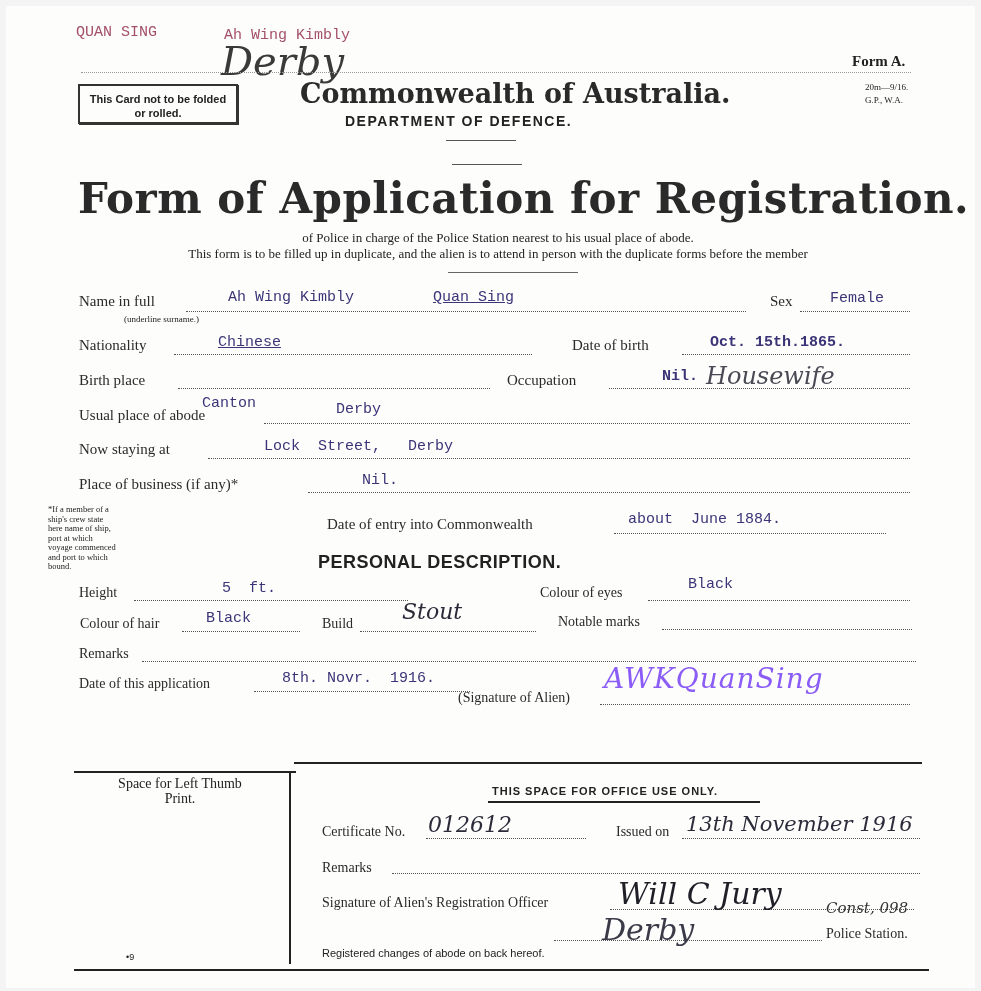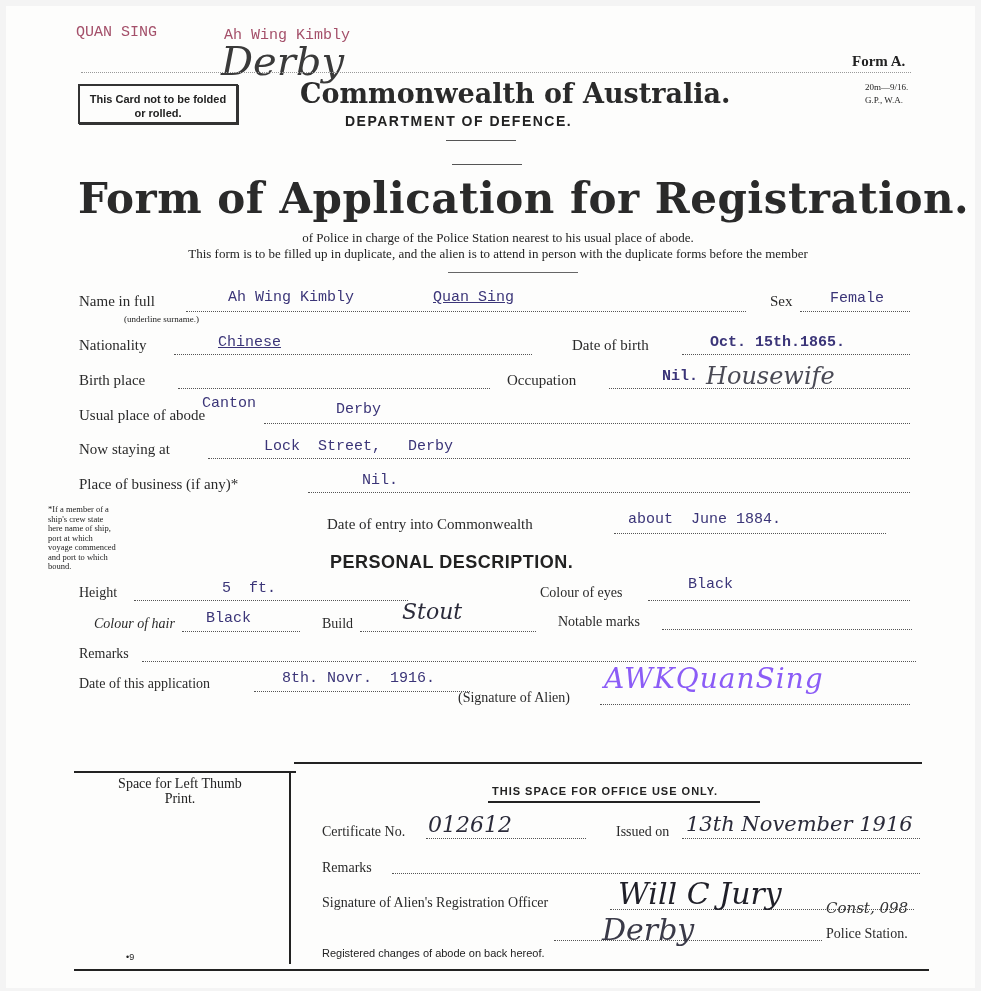--- a/index.html
+++ b/index.html
@@ -100,30 +100,30 @@
     <div>port at which</div>
     <div>voyage commenced</div>
     <div>and port to which</div>
     <div>bound.</div>
   </div>
 
   <span class="abs label" style="left:321px;top:510px;">Date of entry into Commonwealth</span>
   <div class="dots" style="left:608px;top:527px;width:272px;"></div>
   <span class="abs typed" style="left:622px;top:505px;white-space:pre;">about  June 1884.</span>
 
-  <span class="abs sans" style="left:312px;top:546px;font-size:18px;font-weight:bold;letter-spacing:0.5px;margin-left:12px;">PERSONAL DESCRIPTION.</span>
+  <span class="abs sans" style="left:312px;top:546px;font-size:18px;font-weight:bold;letter-spacing:0.5px;">PERSONAL DESCRIPTION.</span>
 
   <span class="abs label" style="left:73px;top:579px;font-size:14px;">Height</span>
   <div class="dots" style="left:128px;top:594px;width:274px;"></div>
   <span class="abs typed" style="left:216px;top:574px;white-space:pre;">5  ft.</span>
   <span class="abs label" style="left:534px;top:579px;font-size:14px;">Colour of eyes</span>
   <div class="dots" style="left:642px;top:594px;width:262px;"></div>
   <span class="abs typed" style="left:682px;top:570px;">Black</span>
 
-  <span class="abs label" style="left:88px;top:610px;font-size:14px;font-style:italic;">Colour of hair</span>
+  <span class="abs label" style="left:74px;top:610px;font-size:14px;">Colour of hair</span>
   <div class="dots" style="left:176px;top:625px;width:118px;"></div>
   <span class="abs typed" style="left:200px;top:604px;">Black</span>
   <span class="abs label" style="left:316px;top:610px;font-size:14px;">Build</span>
   <div class="dots" style="left:354px;top:625px;width:176px;"></div>
   <span class="abs hand" style="left:396px;top:593px;font-size:22px;">Stout</span>
   <span class="abs label" style="left:552px;top:608px;font-size:14px;">Notable marks</span>
   <div class="dots" style="left:656px;top:623px;width:250px;"></div>
 
   <span class="abs label" style="left:73px;top:640px;font-size:14px;">Remarks</span>
   <div class="dots" style="left:136px;top:655px;width:774px;"></div>

